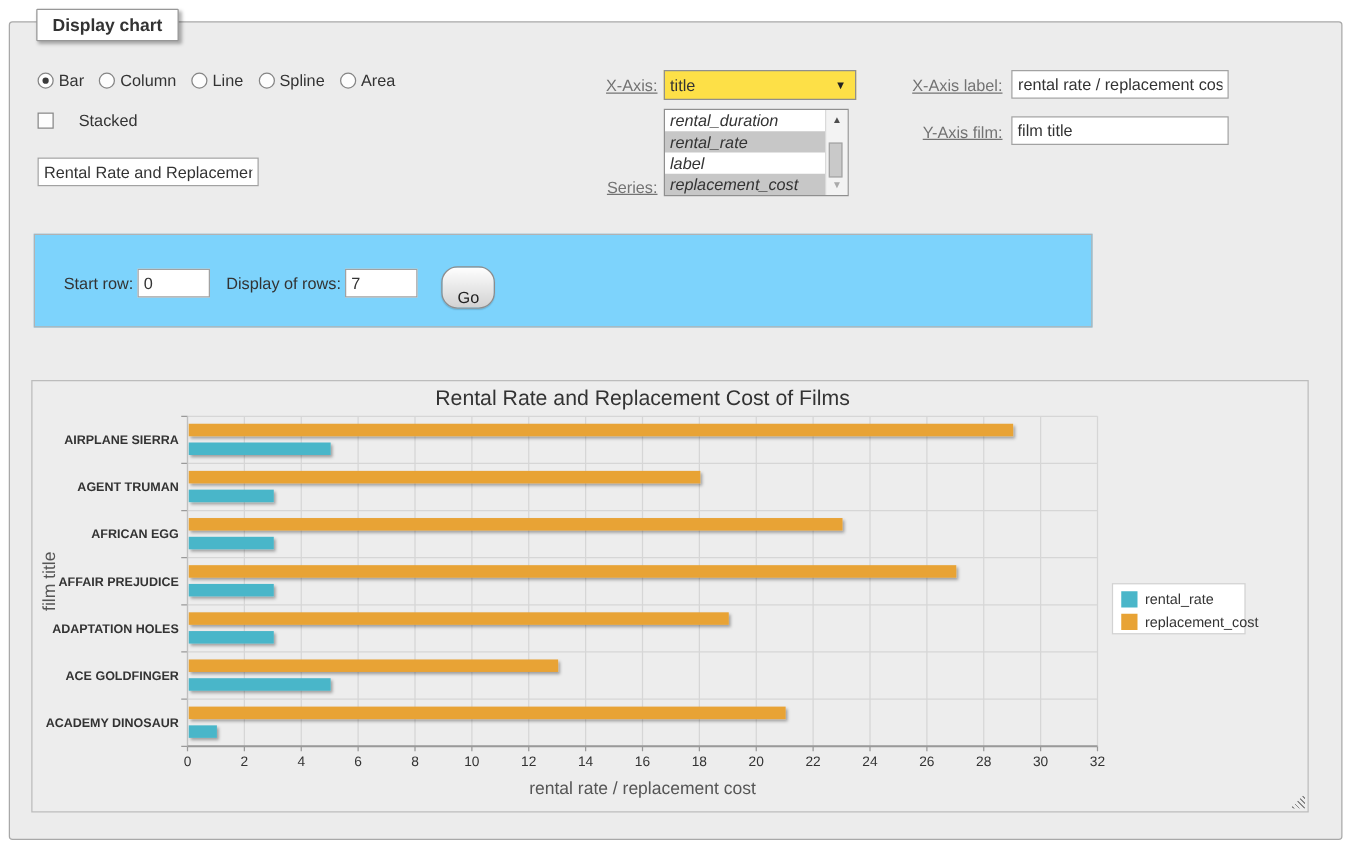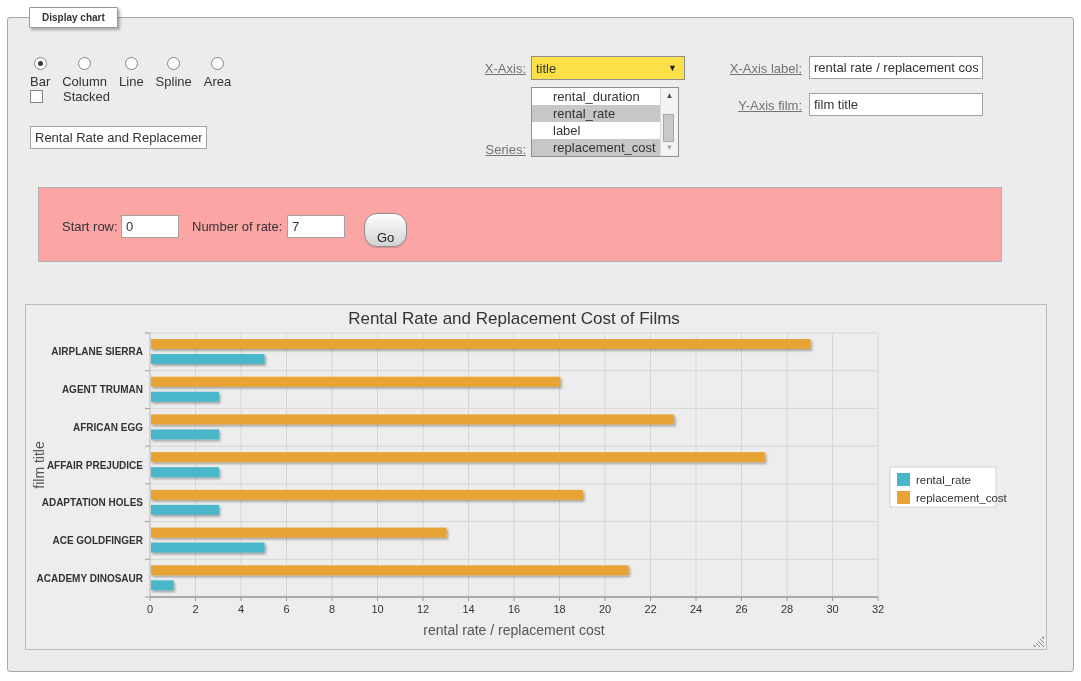--- a/index.html
+++ b/index.html
@@ -6,26 +6,26 @@
   body{
     width:1081px;height:681px;position:relative;background:#fff;
     font-family:"Liberation Sans",sans-serif;font-size:13px;color:#333;overflow:hidden;
   }
   .fieldset{
     position:absolute;left:7px;top:17px;width:1065px;height:653px;
     background:#ececec;border:1px solid #a8a8a8;border-radius:3px;
   }
   .legend-tab{
     position:absolute;left:21px;top:-11px;background:#fff;border:1px solid #979797;
-    padding:4px 12px;font-weight:bold;font-size:10px;color:#333;
+    padding:4px 12px;font-weight:bold;font-size:14px;color:#333;
     box-shadow:2px 2px 3px rgba(0,0,0,.3);border-radius:1px;
   }
   
   .radio-row{position:absolute;left:22px;top:39px;display:flex;gap:12px;align-items:center;}
-  .radio-item{display:inline-flex;align-items:center;gap:4px;flex-direction:column;}
+  .radio-item{display:inline-flex;align-items:center;gap:4px;}
   .radio{width:13px;height:13px;border:1px solid #858585;border-radius:50%;background:#fdfdfd;display:inline-block;position:relative;box-sizing:border-box;}
   .radio.checked::after{content:'';position:absolute;left:3px;top:3px;width:5px;height:5px;border-radius:50%;background:#3a3a3a;}
   .stacked-row{position:absolute;left:22px;top:71px;display:inline-flex;align-items:center;gap:20px;}
   .checkbox{width:13px;height:13px;border:1px solid #858585;background:#fdfdfd;display:inline-block;box-sizing:border-box;}
   input[type=text]{
     box-sizing:border-box;height:23px;border:1px solid #a2a2a2;background:#fff;
     font-family:"Liberation Sans",sans-serif;font-size:13px;color:#333;padding:2px 4px;border-radius:0;
   }
   .title-input{position:absolute;left:22px;top:108px;width:177px;}
   
@@ -36,36 +36,36 @@
     position:absolute;left:523px;top:38px;width:154px;height:24px;box-sizing:border-box;
     background:#fde047;border:1px solid #8f8f8f;display:flex;align-items:center;padding:0 4px;
   }
   .xaxis-select .sel-value{flex:1;}
   .chevron{font-size:9px;color:#222;margin-right:3px;}
   .listbox{
     position:absolute;left:523px;top:69px;width:148px;height:70px;box-sizing:border-box;
     background:#fff;border:1px solid #8f8f8f;display:flex;overflow:hidden;
   }
   .lb-items{flex:1;overflow:hidden;}
-  .lb-item{height:17px;line-height:17px;padding-left:21px;white-space:nowrap;}
+  .lb-item{height:17px;line-height:17px;padding-left:4px;white-space:nowrap;font-style:italic;}
   .lb-item.sel{background:#c7c7c7;}
   .lb-scroll{width:17px;background:#f3f3f3;border-left:1px solid #dadada;position:relative;}
   .sb-up,.sb-down{position:absolute;left:0;width:17px;text-align:center;font-size:8px;line-height:14px;}
   .sb-up{top:1px;color:#4d4d4d;}
   .sb-down{bottom:1px;color:#aaa;}
   .sb-thumb{position:absolute;left:2px;top:26px;width:11px;height:28px;background:#c9c9c9;border:1px solid #a5a5a5;box-sizing:border-box;}
   
   .lbl-xlabel{left:694px;top:43px;width:100px;}
   .lbl-ylabel{left:694px;top:80px;width:100px;}
   .x-label-input{position:absolute;left:801px;top:38px;width:174px;}
   .y-label-input{position:absolute;left:801px;top:75px;width:174px;}
   
   .rows-panel{
-    position:absolute;left:30px;top:169px;width:964px;height:75px;box-sizing:border-box;
-    background:#fca5a5;border:1px solid #b2b2b2;
+    position:absolute;left:19px;top:169px;width:847px;height:75px;box-sizing:border-box;
+    background:#7dd3fc;border:1px solid #b2b2b2;
   }
   .rows-panel .rp-lbl{position:absolute;top:31px;}
   .rp-start-lbl{left:23px;}
   .rp-num-lbl{left:153px;}
   .rp-start-input{position:absolute;left:82px;top:27px;width:58px;}
   .rp-num-input{position:absolute;left:248px;top:27px;width:58px;}
   .go-btn{
     position:absolute;left:325px;top:25px;height:25px;padding:16px 12px;
     border:1px solid #8d8d8d;border-radius:13px;background:linear-gradient(#fefefe,#d2d2d2);
     font-family:"Liberation Sans",sans-serif;font-size:13px;color:#222;box-shadow:0 1px 1px rgba(0,0,0,.15);
@@ -145,21 +145,21 @@
   </div>
 
   <div class="lbl lbl-xlabel">X-Axis label:</div>
   <input type="text" class="x-label-input" value="rental rate / replacement cost" style="">
   <div class="lbl lbl-ylabel">Y-Axis film:</div>
   <input type="text" class="y-label-input" value="film title" style="">
 
   <div class="rows-panel">
     <span class="rp-lbl rp-start-lbl">Start row:</span>
     <input type="text" class="rp-start-input" value="0" style="">
-    <span class="rp-lbl rp-num-lbl">Number of rate:</span>
+    <span class="rp-lbl rp-num-lbl">Display of rows:</span>
     <input type="text" class="rp-num-input" value="7" style="">
     <button class="go-btn">Go</button>
   </div>
 
   <div class="chart-panel">
     <svg class="chart-svg" xmlns="http://www.w3.org/2000/svg">
       <defs>
         <filter id="barShadow" x="-10%" y="-60%" width="125%" height="260%">
           <feDropShadow dx="1.5" dy="1.8" stdDeviation="1.1" flood-opacity="0.33"></feDropShadow>
         </filter>

